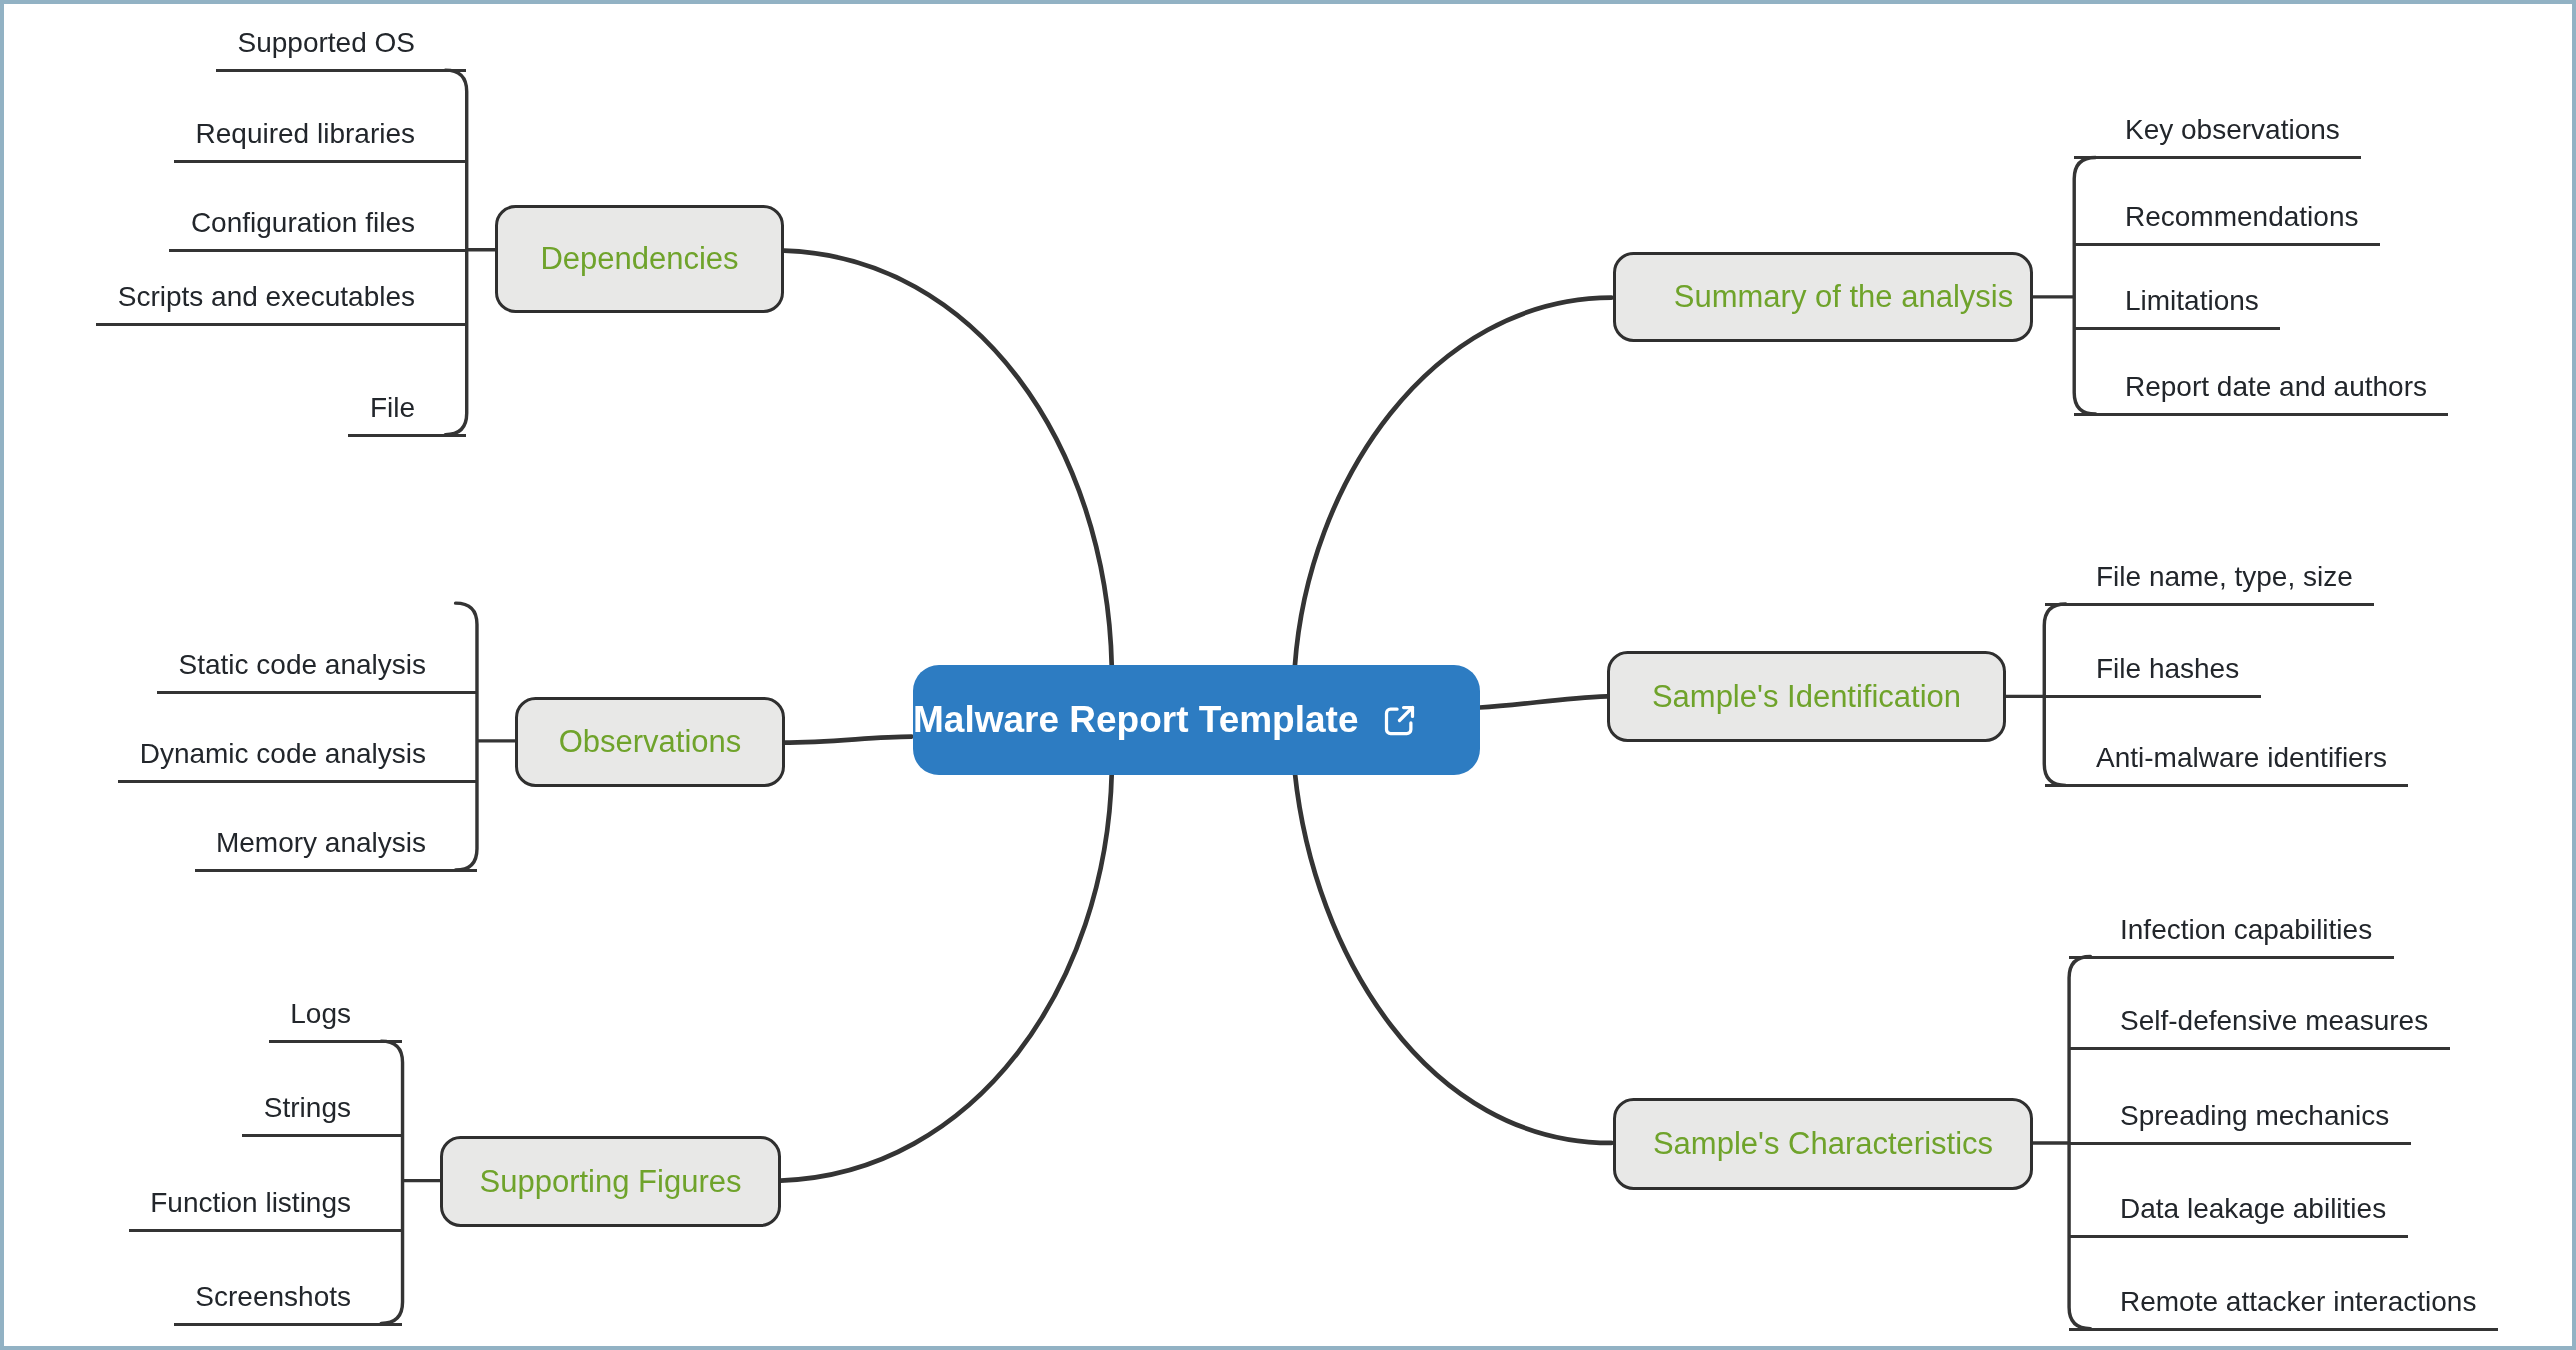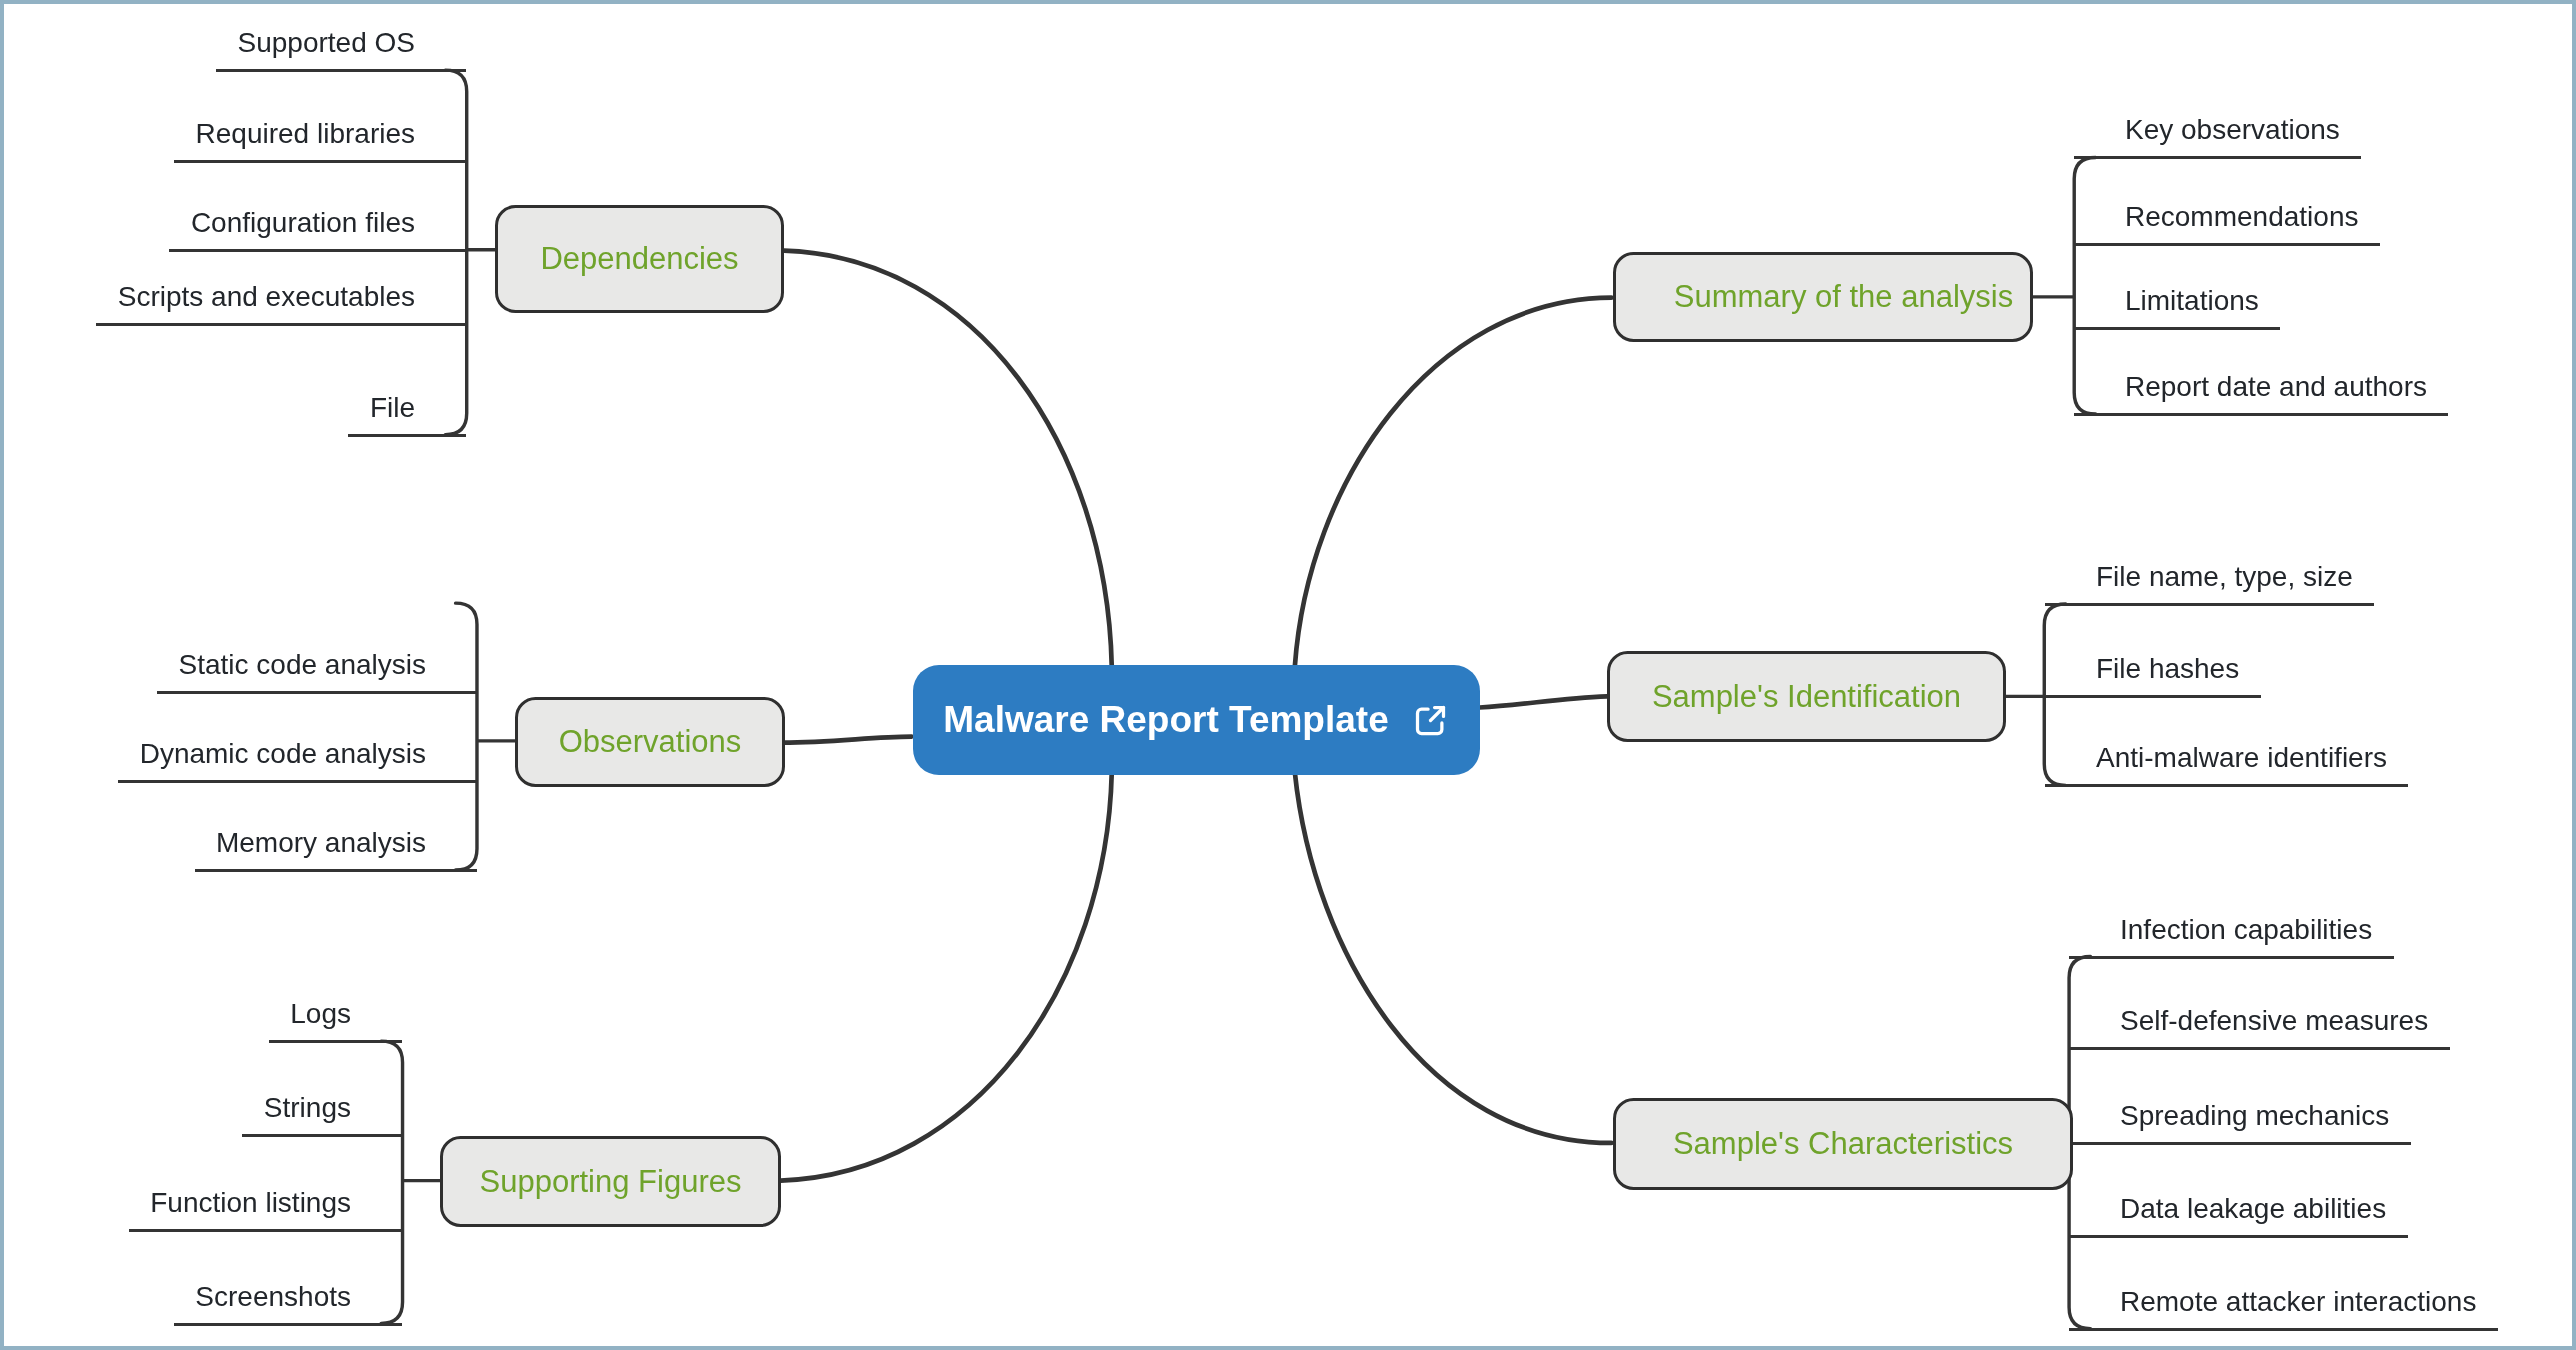--- a/index.html
+++ b/index.html
@@ -27,21 +27,21 @@
   .branch-node {
     position:absolute; z-index:3; box-sizing:border-box;
     display:flex; align-items:center; justify-content:center;
     background:#e8e8e7; border:3px solid #2f2f2f; border-radius:20.5px;
     font-size:31px; color:#6fa32b; white-space:nowrap;
   }
 
   #center-node {
     position:absolute; z-index:4; box-sizing:border-box;
     left:913px; top:665px; width:567px; height:110px;
-    display:flex; align-items:center; justify-content:center; gap:22px;
+    display:flex; align-items:center; gap:22px;
     background:#2d7cc2; border-radius:26px;
     color:#ffffff; font-size:37px; font-weight:bold; white-space:nowrap;
     cursor:pointer;
   }
   #center-node svg { display:block; }
 </style>
 </head>
 <body>
 
 <div id="stage">
@@ -102,21 +102,21 @@
   <div class="leaf right" style="left:2074px; top:282px;">Limitations</div>
   <div class="leaf right" style="left:2074px; top:368px;">Report date and authors</div>
 
   <div class="branch-node" style="left:1607px; top:651px; width:399px; height:91px;">
     <span>Sample's Identification</span>
   </div>
   <div class="leaf right" style="left:2045px; top:558px;">File name, type, size</div>
   <div class="leaf right" style="left:2045px; top:650px;">File hashes</div>
   <div class="leaf right" style="left:2045px; top:739px;">Anti-malware identifiers</div>
 
-  <div class="branch-node" style="left:1613px; top:1098px; width:460px; height:92px;">
+  <div class="branch-node" style="left:1613px; top:1098px; width:420px; height:92px;">
     <span>Sample's Characteristics</span>
   </div>
   <div class="leaf right" style="left:2069px; top:911px;">Infection capabilities</div>
   <div class="leaf right" style="left:2069px; top:1002px;">Self-defensive measures</div>
   <div class="leaf right" style="left:2069px; top:1097px;">Spreading mechanics</div>
   <div class="leaf right" style="left:2069px; top:1190px;">Data leakage abilities</div>
   <div class="leaf right" style="left:2069px; top:1283px;">Remote attacker interactions</div>
 
   <div id="center-node">
     <span>Malware Report Template</span>

